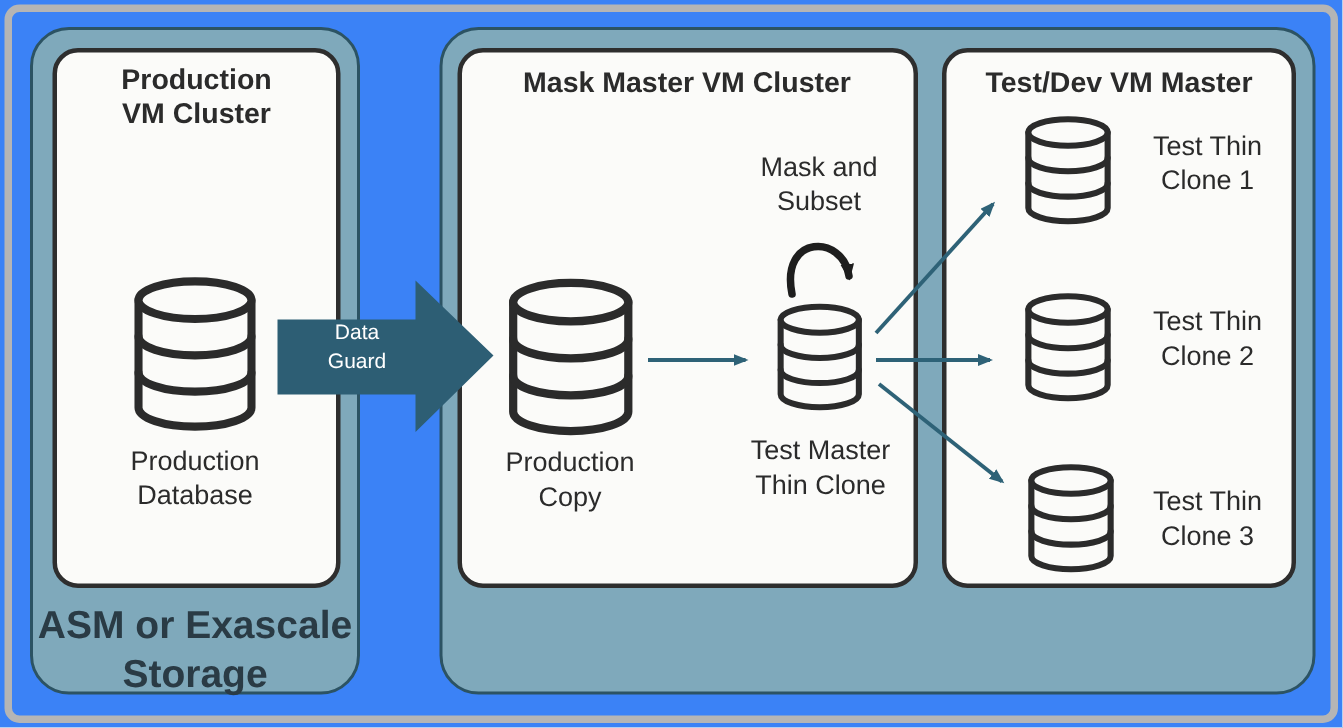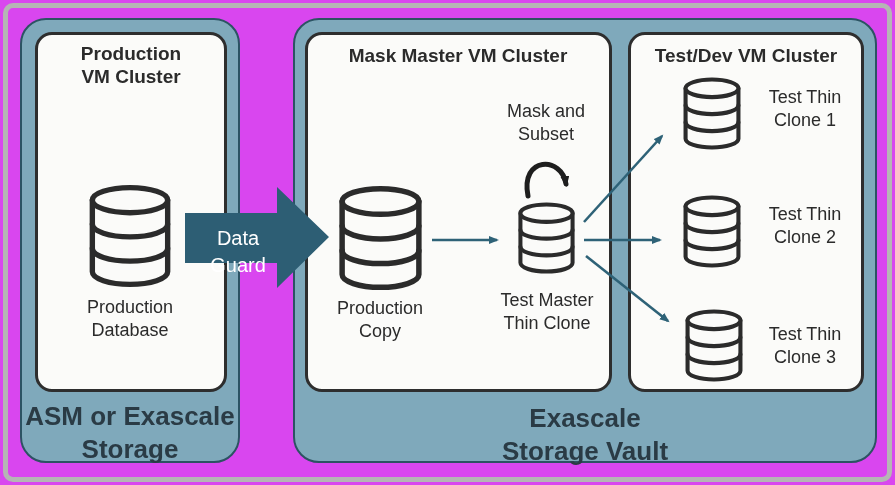--- a/index.html
+++ b/index.html
@@ -1,18 +1,18 @@
 <!DOCTYPE html>
 <html style="--teal: #7FA9BB; --container-border: #2C5363; --box-fill: #FBFBF9; --box-border: #2E2E2E; --arrow-fill: #2D5E74; --thin-arrow: #2E6277; --loop-arrow: #1E1E1E; --text: #2B2B2B; --storage-text: #2A3B45; --frame-border: #B5B5B5; --arrow-label: #FFFFFF;"><head>
 <meta charset="utf-8">
 <style>
   html,body{margin:0;padding:0;background:#ffffff;}
   #stage{
     position:relative;width:895px;height:485px;overflow:hidden;
-    background:#d946ef;
+    background:#3b82f6;
     font-family:"Liberation Sans", sans-serif;
     color:var(--text,#2B2B2B);
   }
   .frame{
     position:absolute;left:3px;top:3px;right:3px;bottom:3px;
     border:5px solid var(--frame-border,#B5B5B5);
     border-radius:10px;
   }
   .container{
     position:absolute;
@@ -37,21 +37,21 @@
     position:absolute;text-align:center;
     font-size:19px;font-weight:bold;line-height:1.22;color:var(--text,#2B2B2B);
   }
   .storage-label{
     position:absolute;text-align:center;
     font-size:26px;font-weight:bold;line-height:1.26;
     color:var(--storage-text,#2A3B45);
   }
   .dg-label{
     position:absolute;text-align:center;
-    font-size:20px;line-height:1.35;color:var(--arrow-label,#FFFFFF);margin-top:13px;
+    font-size:14px;line-height:1.35;color:var(--arrow-label,#FFFFFF);
   }
   .dbicon{position:absolute;}
   #arrow-overlay{position:absolute;left:0;top:0;pointer-events:none;}
 </style>
 </head>
 <body>
 
 <div id="stage">
 
   <div class="frame"></div>
@@ -59,21 +59,21 @@
   <div class="container" style="left:20px;top:18px;width:220px;height:445px;"></div>
   <div class="whitebox" style="left:35px;top:32px;width:192px;height:360px;"></div>
   <div class="title ml" style="left:41px;top:42px;width:180px;">Production
 VM Cluster</div>
 
   <div class="container" style="left:293px;top:18px;width:584px;height:445px;"></div>
   <div class="whitebox" style="left:305px;top:32px;width:307px;height:360px;"></div>
   <div class="whitebox" style="left:628px;top:32px;width:236px;height:360px;"></div>
 
   <div class="title" style="left:310px;top:44px;width:296px;">Mask Master VM Cluster</div>
-  <div class="title" style="left:631px;top:44px;width:230px;">Test/Dev VM Cluster</div>
+  <div class="title" style="left:631px;top:44px;width:230px;">Test/Dev VM Master</div>
 
   <svg class="dbicon" style="left:84px;top:184px;" width="92" height="104" viewBox="0 0 100 116">
     <g stroke="#2B2B2B" stroke-width="6" fill="none" stroke-linecap="round">
       <path d="M8 18 V98 A42 14 0 0 0 92 98 V18" fill="#FBFBF9"></path>
       <ellipse cx="50" cy="18" rx="42" ry="14" fill="#FBFBF9"></ellipse>
       <path d="M8 45 A42 14 0 0 0 92 45"></path>
       <path d="M8 72 A42 14 0 0 0 92 72"></path>
     </g>
   </svg>
 
@@ -126,22 +126,20 @@
 Database</div>
   <div class="storage-label ml" style="left:25px;top:400px;width:210px;">ASM or Exascale
 Storage</div>
 
   <div class="label ml" style="left:310px;top:297px;width:140px;">Production
 Copy</div>
   <div class="label ml" style="left:486px;top:100px;width:120px;">Mask and
 Subset</div>
   <div class="label ml" style="left:477px;top:289px;width:140px;">Test Master
 Thin Clone</div>
-  <div class="storage-label ml" style="left:485px;top:402px;width:200px;">Exascale
-Storage Vault</div>
 
   <div class="label ml" style="left:755px;top:86px;width:100px;">Test Thin
 Clone 1</div>
   <div class="label ml" style="left:755px;top:203px;width:100px;">Test Thin
 Clone 2</div>
   <div class="label ml" style="left:755px;top:323px;width:100px;">Test Thin
 Clone 3</div>
 
   <svg id="arrow-overlay" width="895" height="485" viewBox="0 0 895 485">
     <defs>

